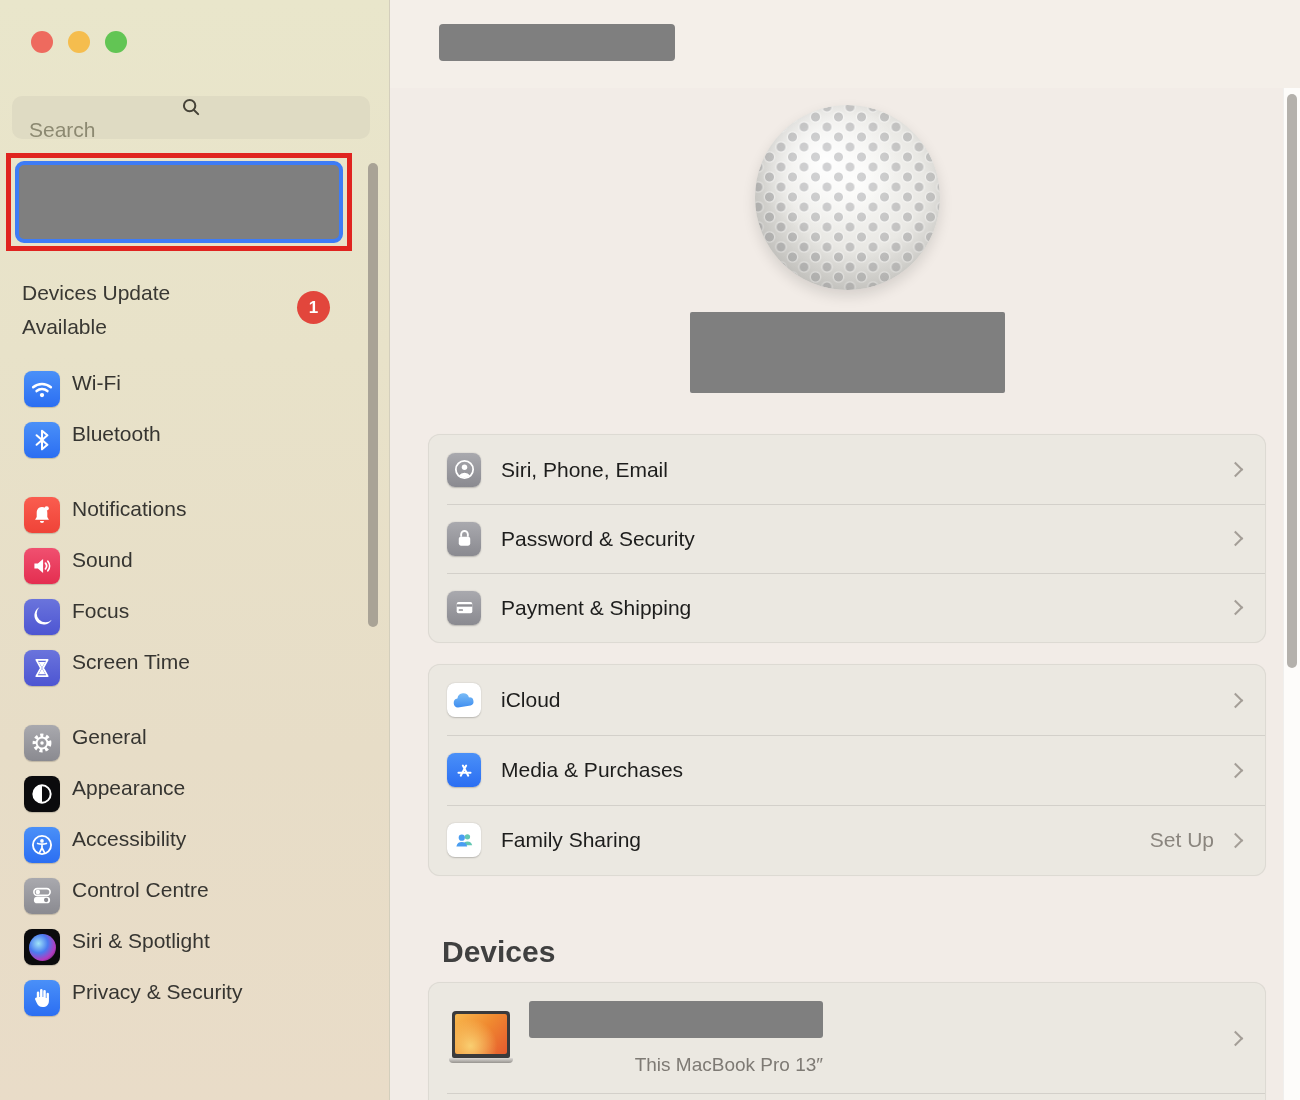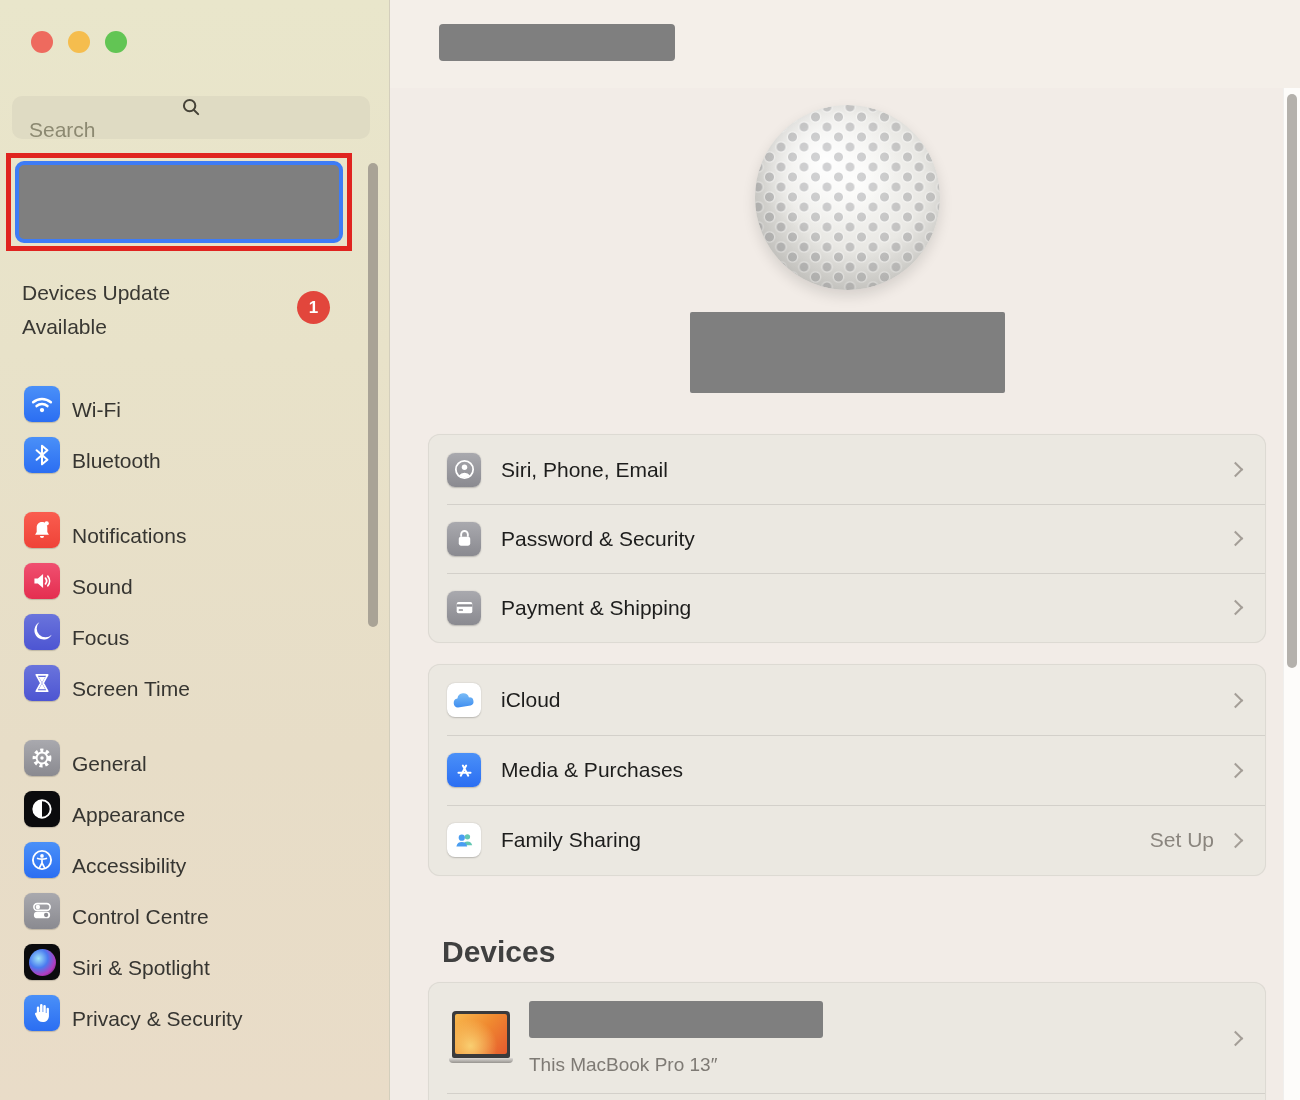--- a/index.html
+++ b/index.html
@@ -43,21 +43,21 @@
   .swupdate { position:absolute; top:276px; left:22px; width:330px; }
   .swupdate .txt { width:225px; font-size:21px; line-height:34px; color:#393833; }
   .swupdate .badge {
     position:absolute; right:22px; top:15px; width:33px; height:33px; border-radius:50%;
     background:#e2463c; color:#fff; font-size:17px; font-weight:bold;
     display:flex; align-items:center; justify-content:center;
   }
 
   .nav { position:absolute; top:371px; left:0; right:13px; }
   .group + .group { margin-top:24px; }
-  .srow { height:51px; display:flex; align-items:flex-end; padding-left:24px; cursor:default; }
+  .srow { height:51px; display:flex; align-items:flex-start; padding-left:24px; cursor:default; }
   .slabel { margin-left:12px; font-size:21px; color:#363531; }
 
   .tile {
     width:36px; height:36px; border-radius:8px; flex:none;
     display:flex; align-items:center; justify-content:center;
     box-shadow:0 0.5px 1px rgba(0,0,0,0.18);
   }
   .tile svg { width:26px; height:26px; }
   .t-blue   { background:linear-gradient(180deg,#4a90f8,#2b6ef2); }
   .t-red    { background:linear-gradient(180deg,#fa5d4f,#ef4338); }
@@ -143,21 +143,21 @@
   }
   .mac-wall {
     width:100%; height:100%; border-radius:2px;
     background:
       radial-gradient(circle at 30% 80%, rgba(250,214,120,0.9), transparent 55%),
       linear-gradient(130deg,#f8b94e 0%,#f08a30 48%,#e55a2e 100%);
   }
   .mac-base { width:64px; height:5px; background:linear-gradient(#dcd9d6,#97948f); border-radius:1px 1px 4px 4px; }
   .devtext { margin-left:16px; }
   .dev-redact { width:294px; height:37px; border-radius:3px; }
-  .devsub { margin-top:16px; font-size:19px; color:#7e7a74; }
+  .devsub { margin-top:16px; font-size:19px; color:#7e7a74;text-align:right; }
 
   .mscroll {
     position:absolute; top:88px; right:0; bottom:0; width:17px;
     background:#fdfcfa; border-left:1px solid rgba(0,0,0,0.05);
   }
   .mscroll .thumb {
     position:absolute; top:6px; left:3px; width:10px; height:574px;
     background:#b4b1ac; border-radius:5px;
   }
 </style>

